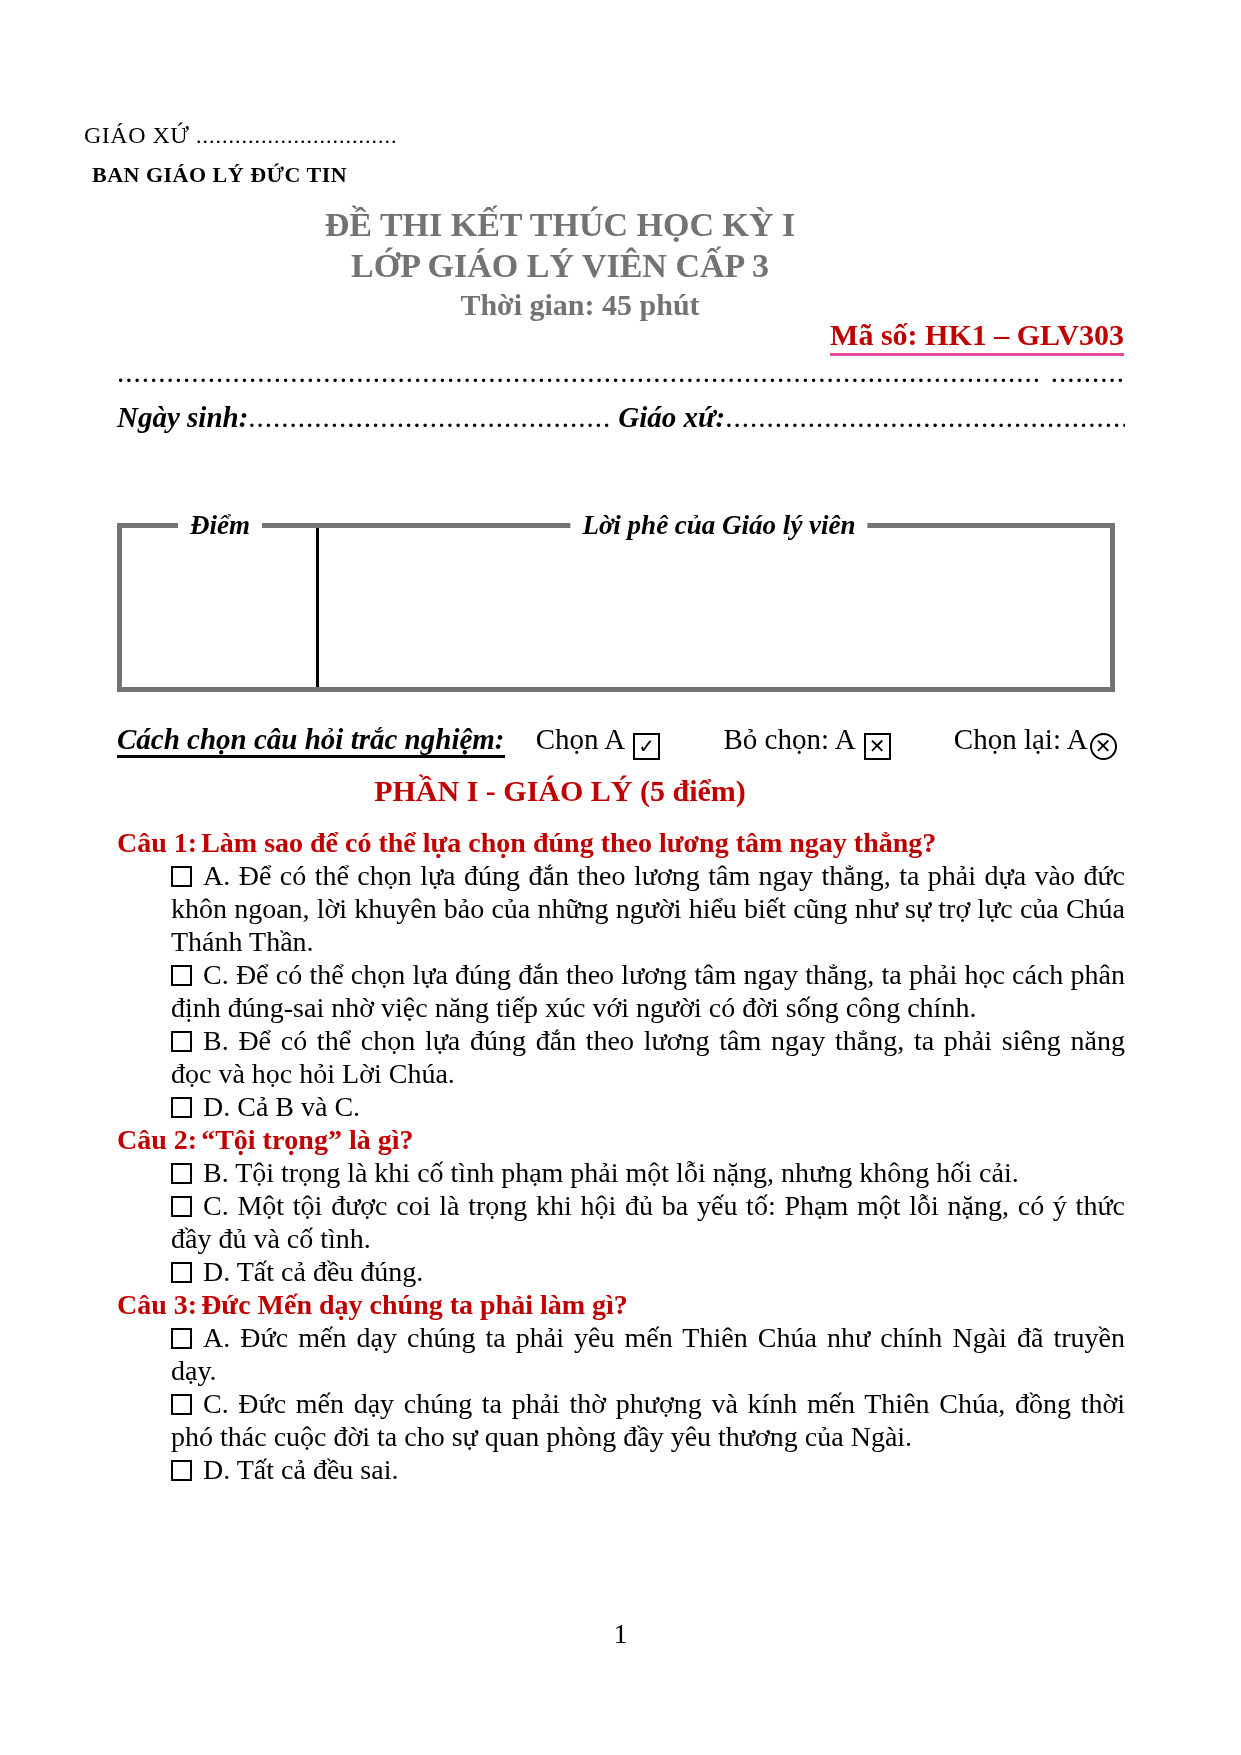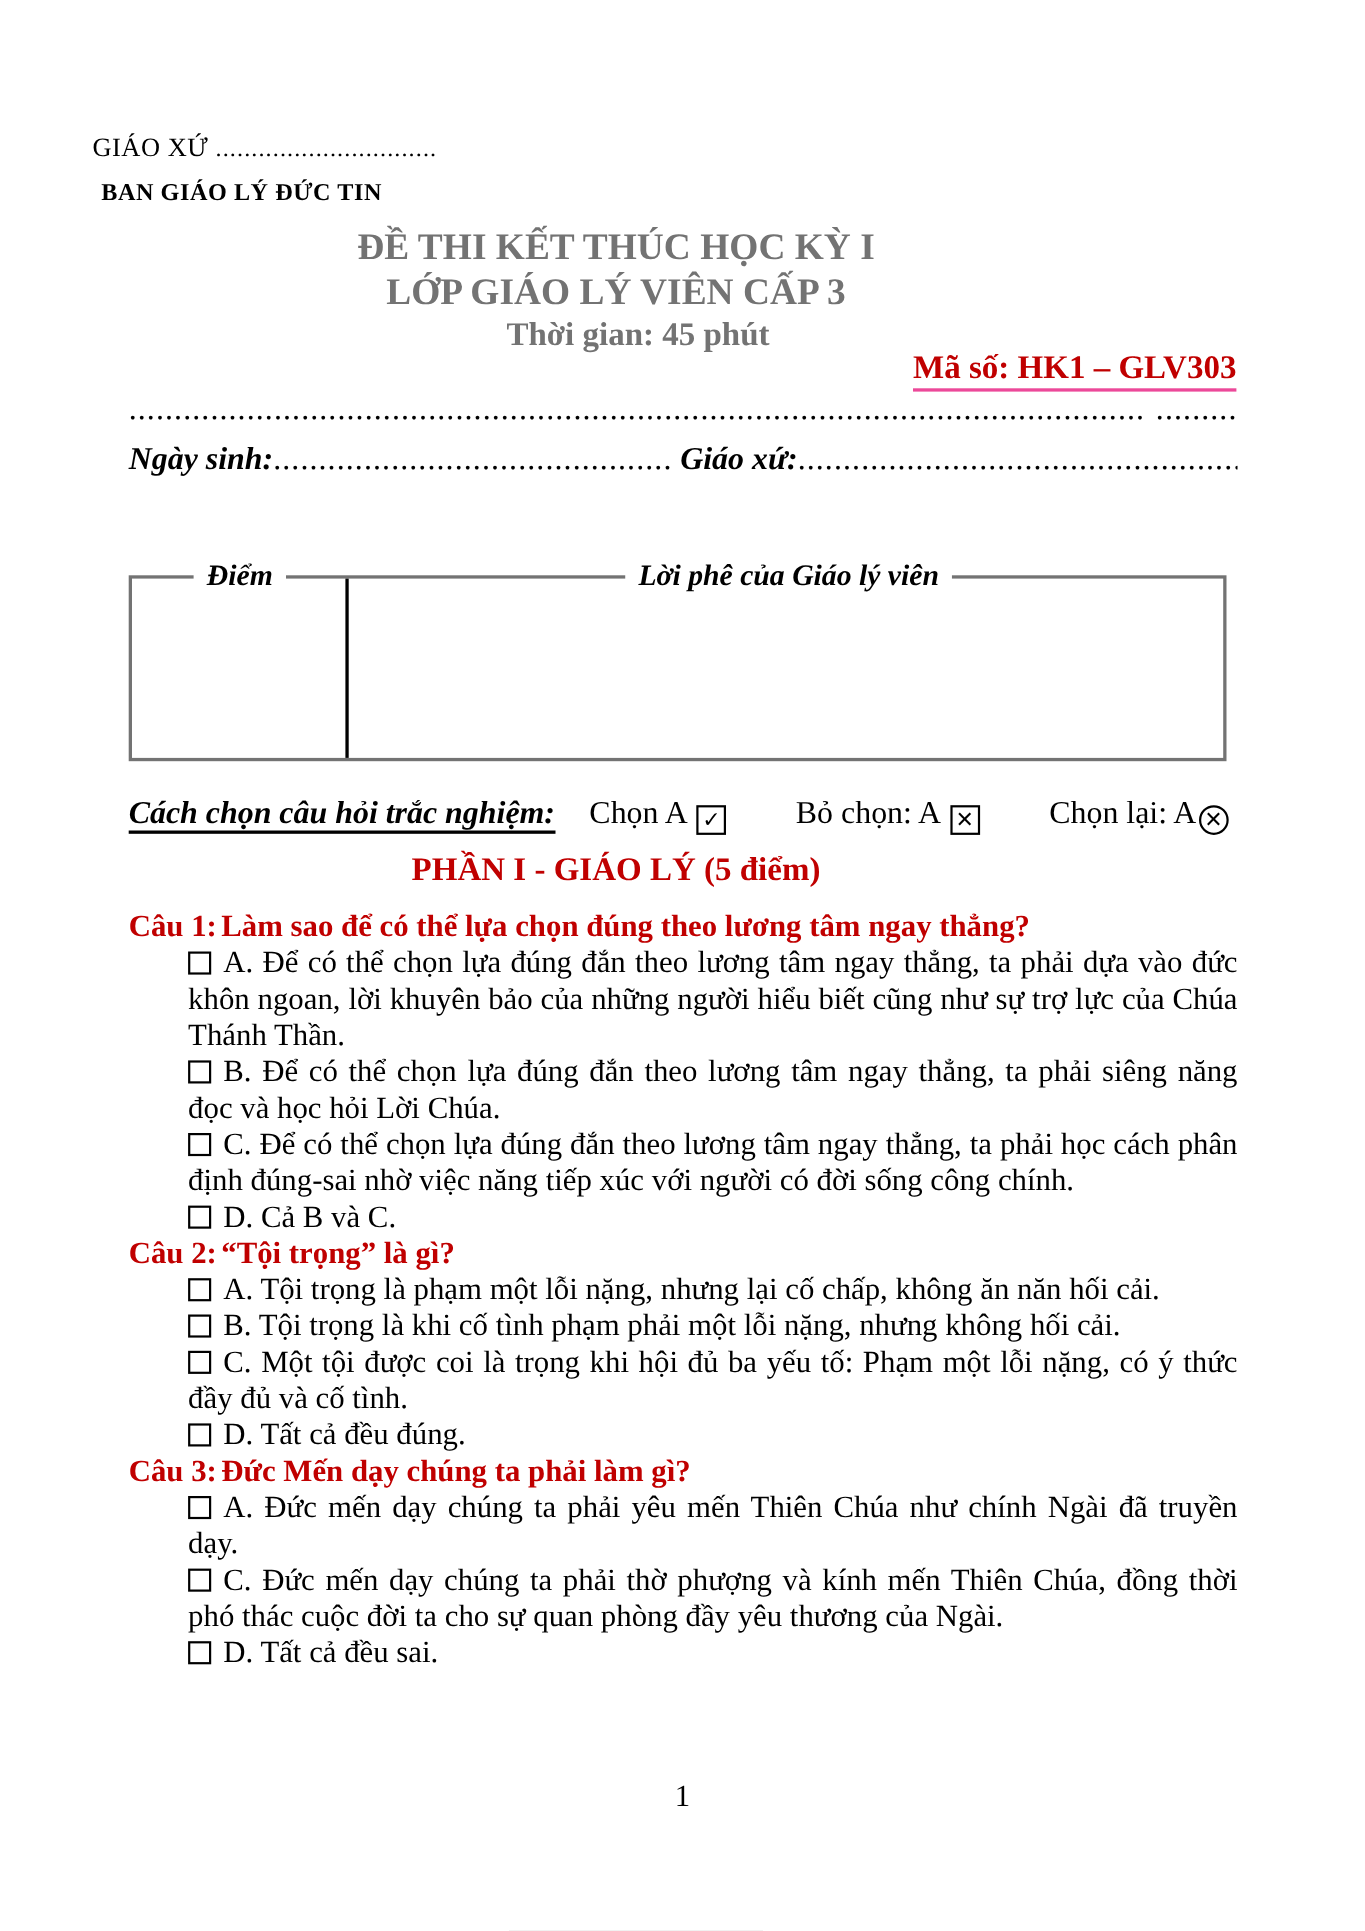--- a/index.html
+++ b/index.html
@@ -54,21 +54,21 @@
   .field-line .dots.fixed { flex: 0 0 362px; width: 362px; }
   .field-line .tail { white-space: nowrap; margin-left: 9px; letter-spacing: 1px; }
   #name-line { top: 356px; }
   #dob-line  { top: 401px; }
   #dob-line .lbl2 { margin-left: 8px; }
 
   
   .grade-box {
     position: absolute; left: 117px; top: 523px;
     width: 998px; height: 169px;
-    border: 3px solid #737373; box-sizing: border-box;
+    border: 5px solid #737373; box-sizing: border-box;
   }
   .grade-box .divider {
     position: absolute; left: 194px; top: 0; bottom: 0; width: 3px; background: #000;
   }
   .grade-box .legend {
     position: absolute; top: -20px;
     background: #fff; padding: 0 12px;
     font-size: 27px; font-weight: 700; font-style: italic;
     line-height: 34px; white-space: nowrap;
   }
@@ -171,28 +171,27 @@
   </div>
 
   <div class="section-title">PHẦN I - GIÁO LÝ (5 điểm)</div>
 
   <div class="questions">
 
     <div class="q-title">
       <span class="q-label">Câu 1:</span><span>Làm sao để có thể lựa chọn đúng theo lương tâm ngay thẳng?</span>
     </div>
     <div class="opt"><span class="chk"></span><span>A. Để có thể chọn lựa đúng đắn theo lương tâm ngay thẳng, ta phải dựa vào đức khôn ngoan, lời khuyên bảo của những người hiểu biết cũng như sự trợ lực của Chúa Thánh Thần.</span></div>
+    <div class="opt"><span class="chk"></span><span>C. Để có thể chọn lựa đúng đắn theo lương tâm ngay thẳng, ta phải học cách phân định đúng-sai nhờ việc năng tiếp xúc với người có đời sống công chính.</span></div>
     <div class="opt"><span class="chk"></span><span>B. Để có thể chọn lựa đúng đắn theo lương tâm ngay thẳng, ta phải siêng năng đọc và học hỏi Lời Chúa.</span></div>
-    <div class="opt"><span class="chk"></span><span>C. Để có thể chọn lựa đúng đắn theo lương tâm ngay thẳng, ta phải học cách phân định đúng-sai nhờ việc năng tiếp xúc với người có đời sống công chính.</span></div>
     <div class="opt"><span class="chk"></span><span>D. Cả B và C.</span></div>
 
     <div class="q-title">
       <span class="q-label">Câu 2:</span><span>“Tội trọng” là gì?</span>
     </div>
-    <div class="opt"><span class="chk"></span><span>A. Tội trọng là phạm một lỗi nặng, nhưng lại cố chấp, không ăn năn hối cải.</span></div>
     <div class="opt"><span class="chk"></span><span>B. Tội trọng là khi cố tình phạm phải một lỗi nặng, nhưng không hối cải.</span></div>
     <div class="opt"><span class="chk"></span><span>C. Một tội được coi là trọng khi hội đủ ba yếu tố: Phạm một lỗi nặng, có ý thức đầy đủ và cố tình.</span></div>
     <div class="opt"><span class="chk"></span><span>D. Tất cả đều đúng.</span></div>
 
     <div class="q-title">
       <span class="q-label">Câu 3:</span><span>Đức Mến dạy chúng ta phải làm gì?</span>
     </div>
     <div class="opt"><span class="chk"></span><span>A. Đức mến dạy chúng ta phải yêu mến Thiên Chúa như chính Ngài đã truyền dạy.</span></div>
     <div class="opt"><span class="chk"></span><span>C. Đức mến dạy chúng ta phải thờ phượng và kính mến Thiên Chúa, đồng thời phó thác cuộc đời ta cho sự quan phòng đầy yêu thương của Ngài.</span></div>
     <div class="opt"><span class="chk"></span><span>D. Tất cả đều sai.</span></div>

